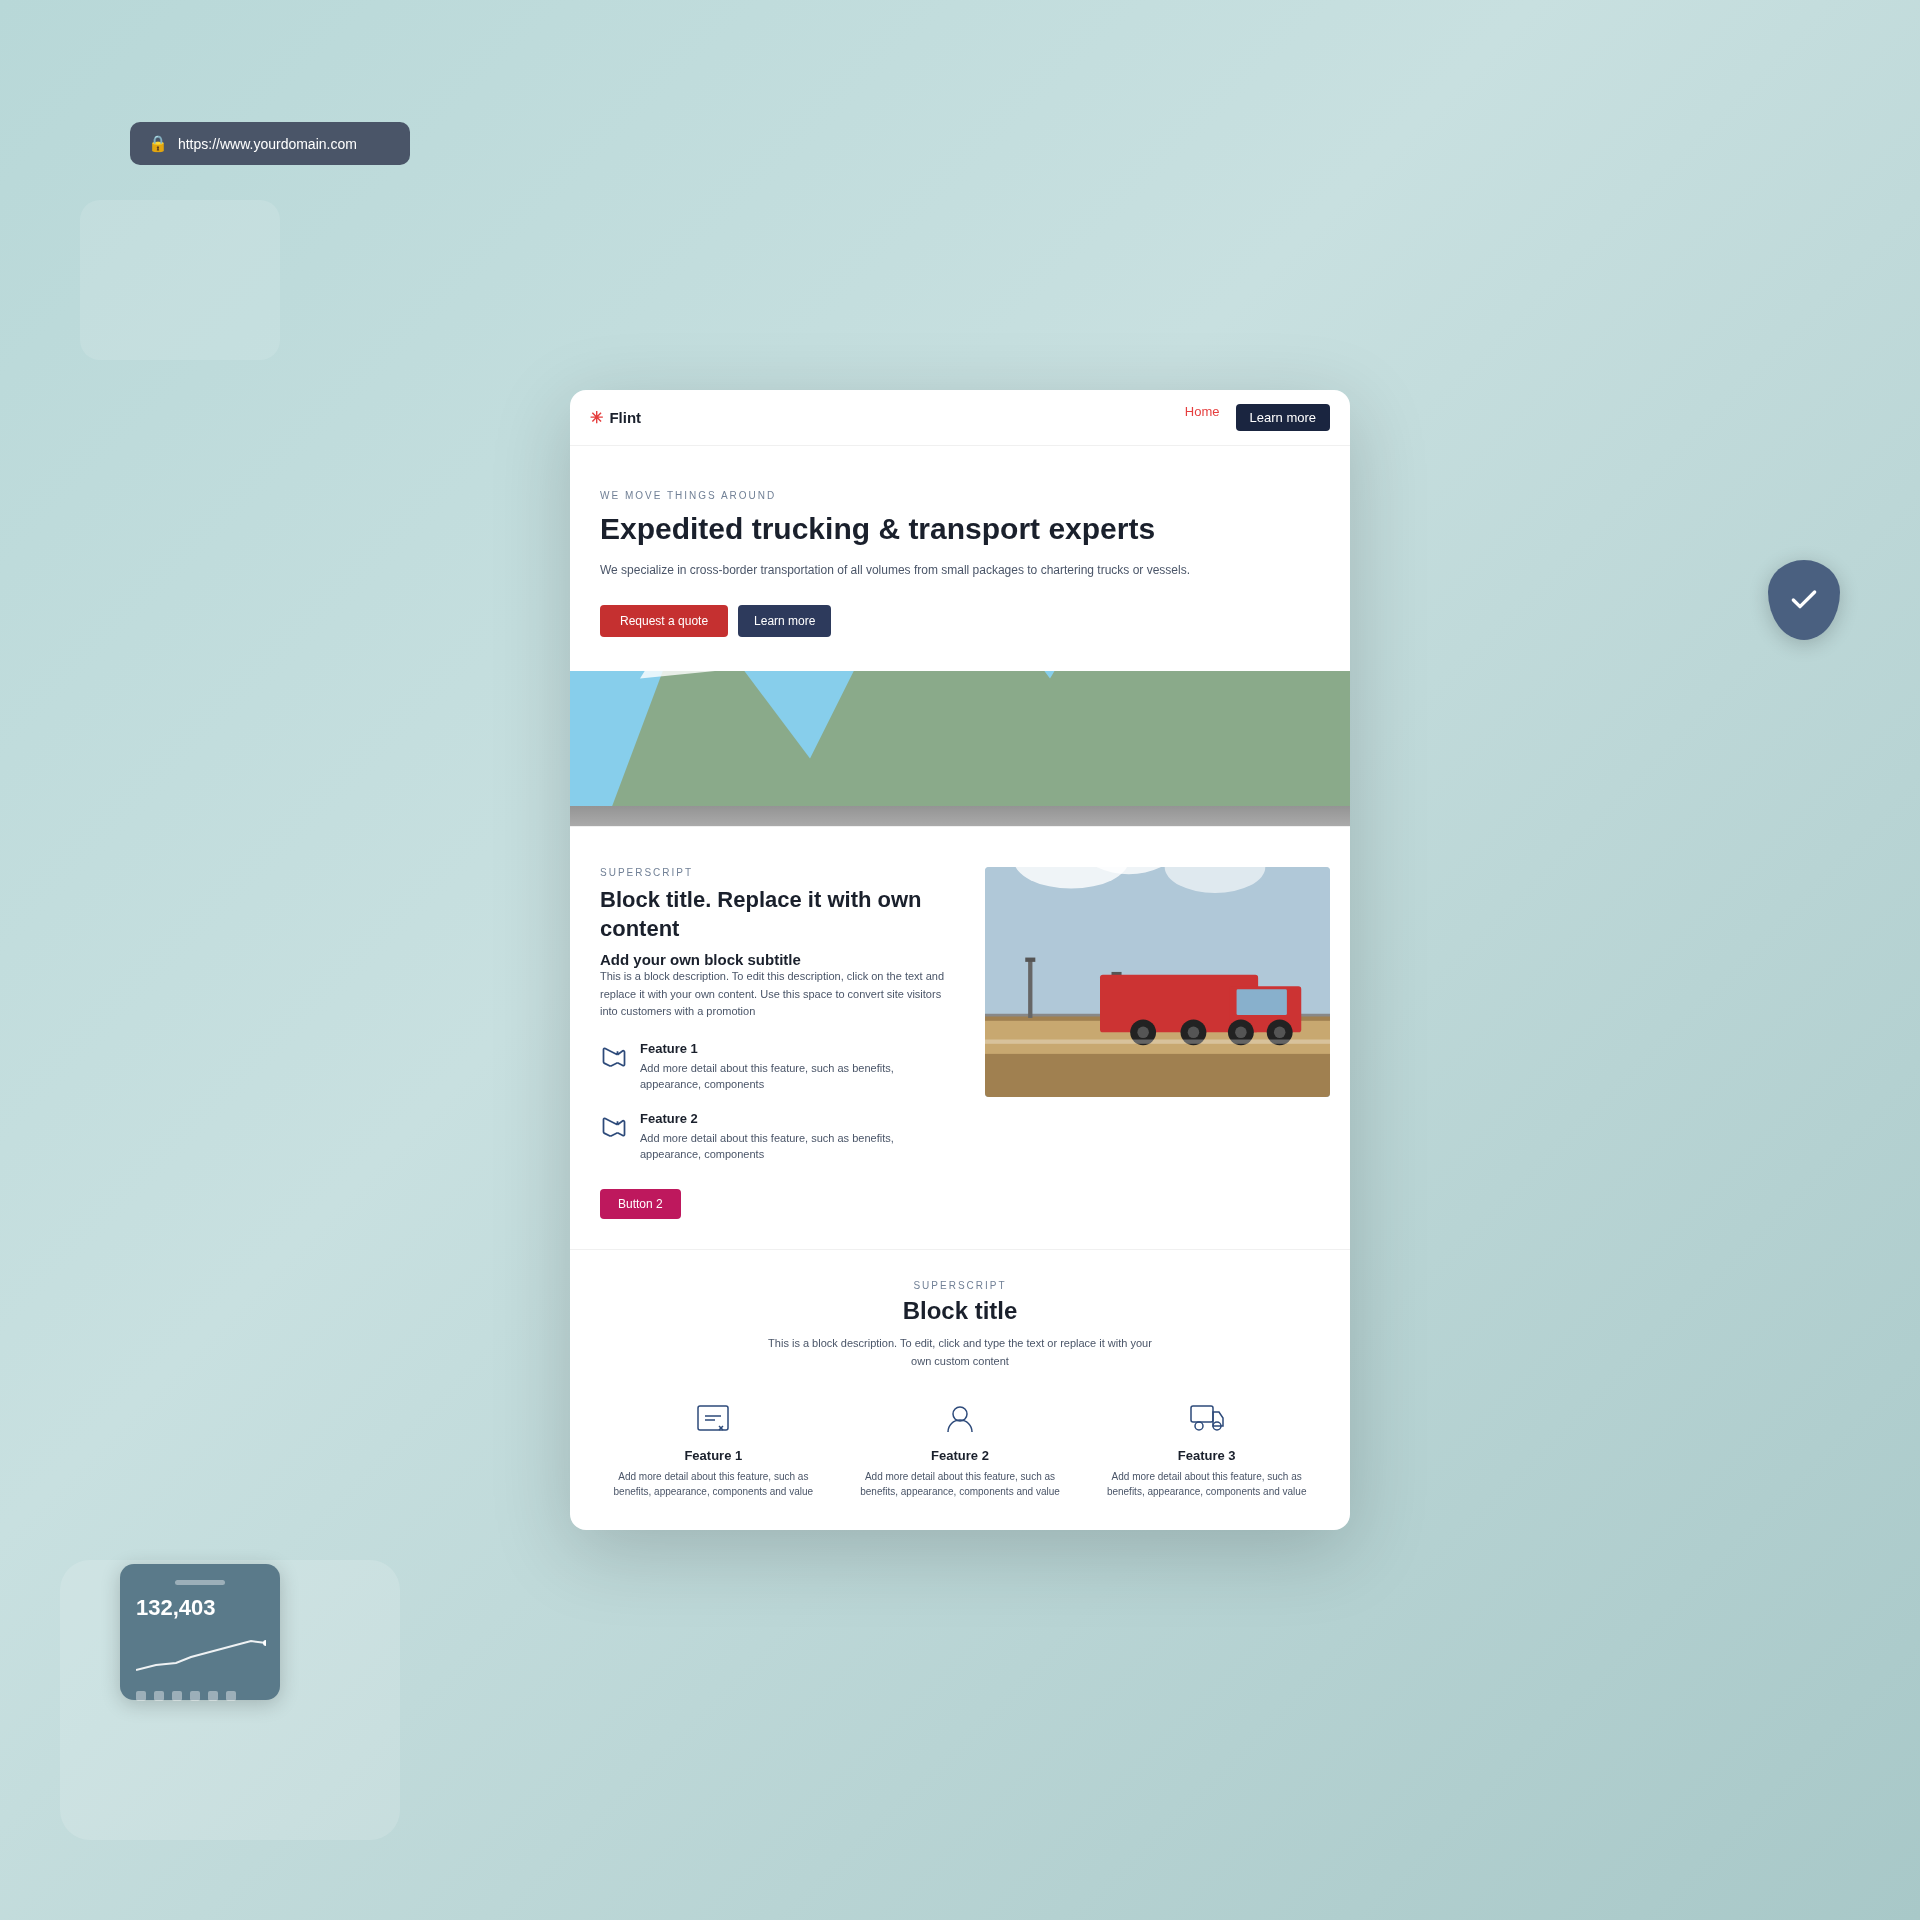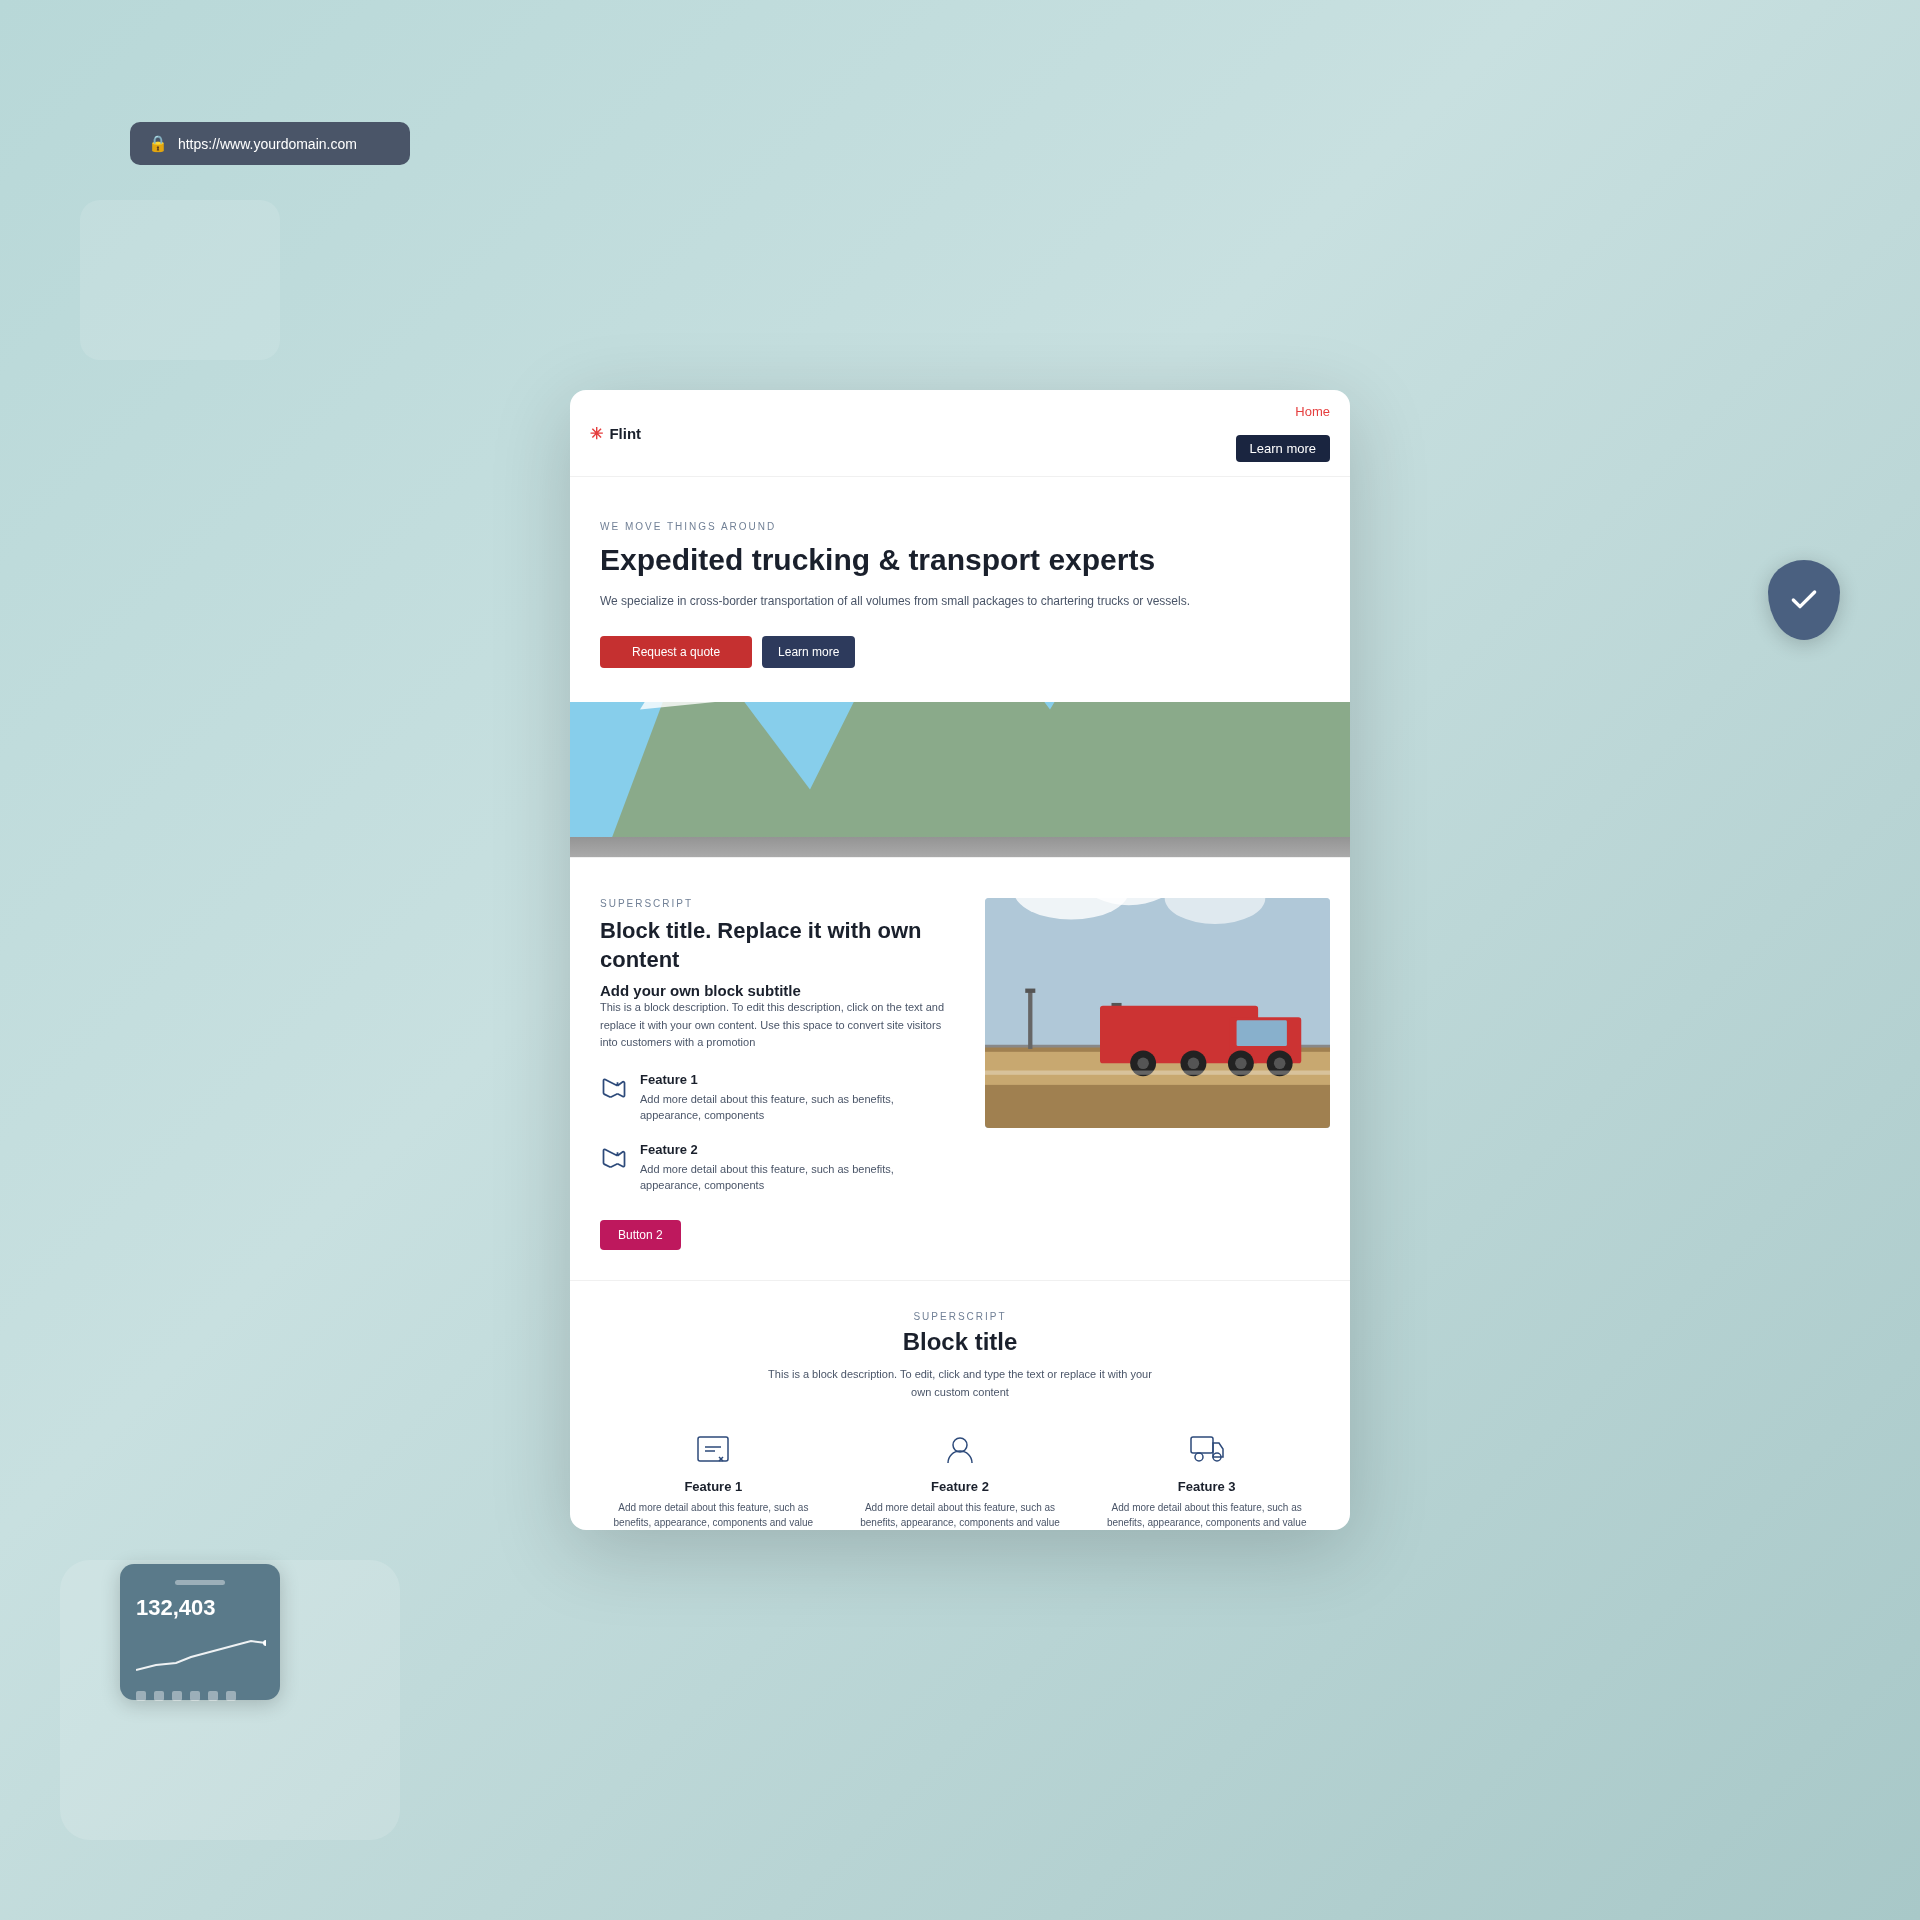--- a/index.html
+++ b/index.html
@@ -147,23 +147,22 @@
       font-weight: 600;
       font-size: 15px;
       color: #1a202c;
     }
     .site-logo .logo-icon {
       color: #e53e3e;
       font-size: 16px;
     }
     .nav-links {
       display: flex;
-      align-items: flex-end;
+      align-items: flex-start;
       gap: 16px;
-      flex-direction: column;
     }
     .nav-link-home {
       font-size: 13px;
       color: #e53e3e;
     }
     .nav-btn-learn {
       background: #1a2540;
       color: #fff;
       padding: 6px 14px;
       border-radius: 4px;
@@ -205,21 +204,21 @@
       line-height: 1.6;
       margin-bottom: 24px;
     }
     .hero-buttons {
       display: flex;
       gap: 10px;
     }
     .btn-primary {
       background: #c53030;
       color: #fff;
-      padding: 9px 32px;
+      padding: 9px 20px;
       border-radius: 4px;
       font-size: 12px;
       border: none;
       cursor: pointer;
     }
     .btn-secondary {
       background: #2d3a5c;
       color: #fff;
       padding: 9px 16px;
       border-radius: 4px;

